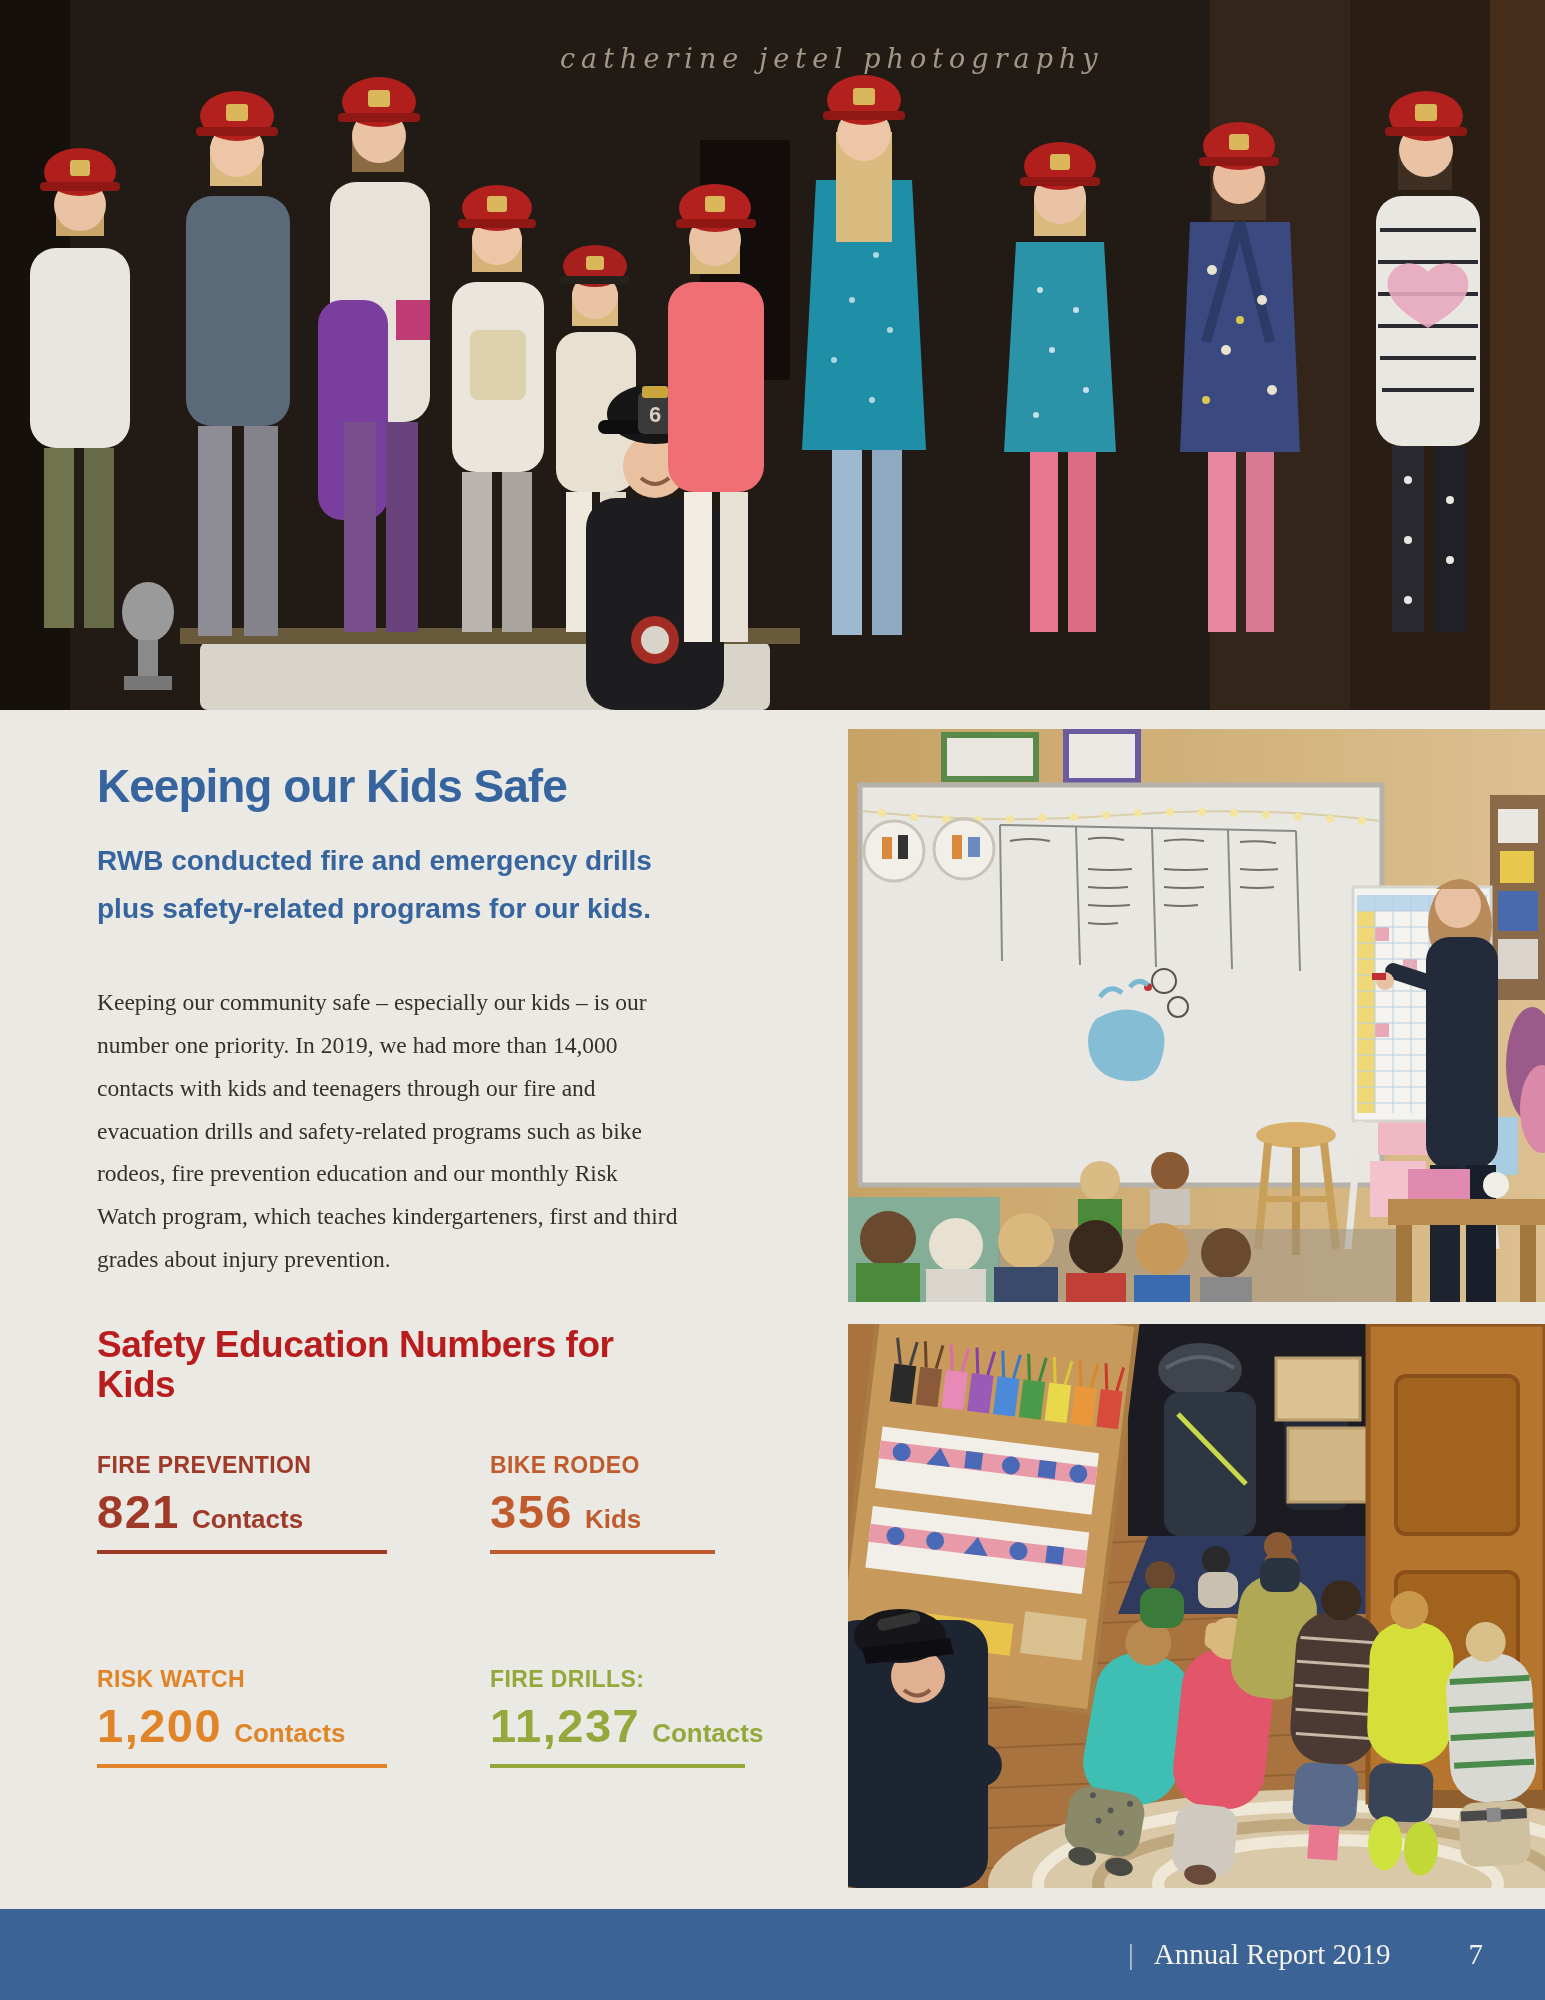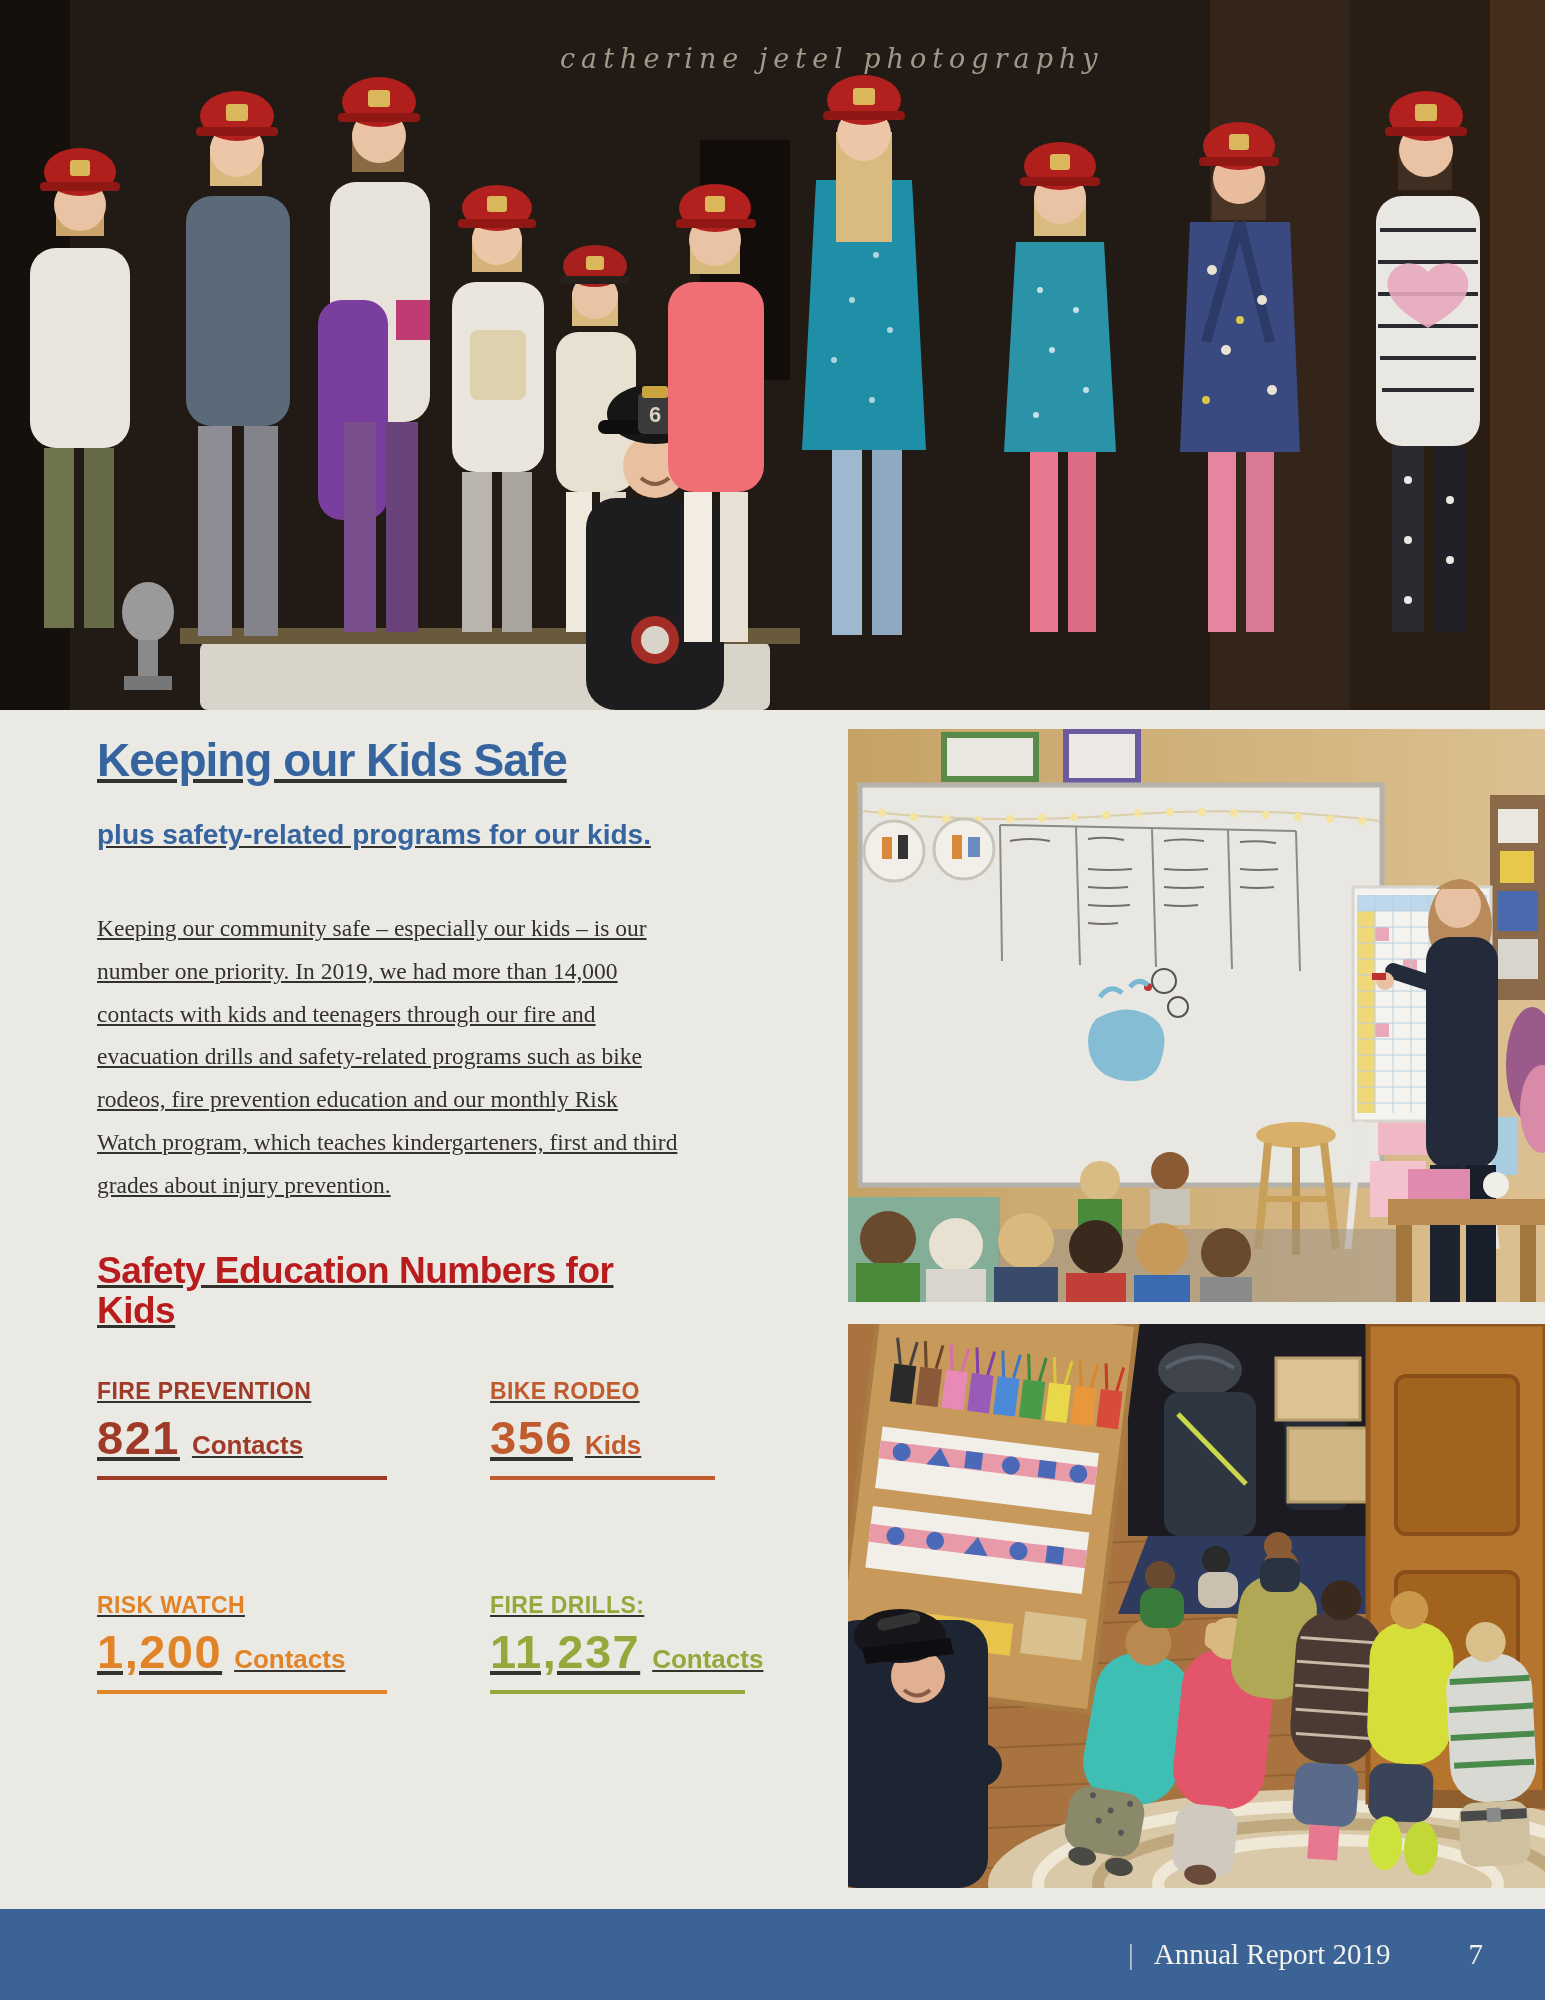--- a/index.html
+++ b/index.html
@@ -8,21 +8,21 @@
     background:#ebe9e4;
     font-family:"Liberation Sans", sans-serif;
     color:#33312c;
   }
   .photo{position:absolute;overflow:hidden;}
   .photo svg{display:block;width:100%;height:100%;}
   #top-photo{left:0;top:0;width:1545px;height:710px;}
   #classroom-photo{left:848px;top:729px;width:697px;height:573px;}
   #crawl-photo{left:848px;top:1324px;width:697px;height:564px;}
 
-  .left-col{position:absolute;left:97px;top:737px;width:585px;text-decoration:underline;}
+  .left-col{position:absolute;left:97px;top:763px;width:585px;}
   .page-title{font-size:46px;font-weight:bold;color:#35649f;letter-spacing:-1px;margin:0;line-height:1;}
   .subtitle{margin-top:28px;font-size:28px;font-weight:bold;color:#35649f;line-height:1.72;}
   .subtitle span{display:block;}
   .body-text{font-family:"Liberation Serif", serif;font-size:23.5px;line-height:1.82;margin:0;color:#33312c;}
   .p1{margin-top:48px;}
   .p2{margin-top:16px;}
   .section-title{font-size:37px;font-weight:bold;color:#b91c1c;letter-spacing:-0.5px;margin:44px 0 0 0;line-height:1.1;}
   .stats{display:grid;grid-template-columns:393px 1fr;row-gap:112px;margin-top:46px;}
   .stat-label{font-size:23px;font-weight:bold;letter-spacing:0.4px;}
   .stat-line{margin-top:9px;display:flex;align-items:baseline;}
@@ -237,20 +237,21 @@
         </g>
   </g>
   <text class="wm" x="560" y="68">catherine jetel photography</text>
 </svg>
 </div>
 
 <div class="left-col">
   <h1 class="page-title">Keeping our Kids Safe</h1>
 
   <div class="subtitle">
+    <span>RWB conducted fire and emergency drills</span>
     <span>plus safety-related programs for our kids.</span>
   </div>
 
   <p class="body-text p1">Keeping our community safe – especially our kids – is our number one priority. In 2019, we had more than 14,000 contacts with kids and teenagers through our fire and evacuation drills and safety-related programs such as bike rodeos, fire prevention education and our monthly Risk Watch program, which teaches kindergarteners, first and third grades about injury prevention.</p>
 
   <h2 class="section-title">Safety Education Numbers for Kids</h2>
 
   <div class="stats">
     <div class="stat c1">
       <div class="stat-label">FIRE PREVENTION</div>

